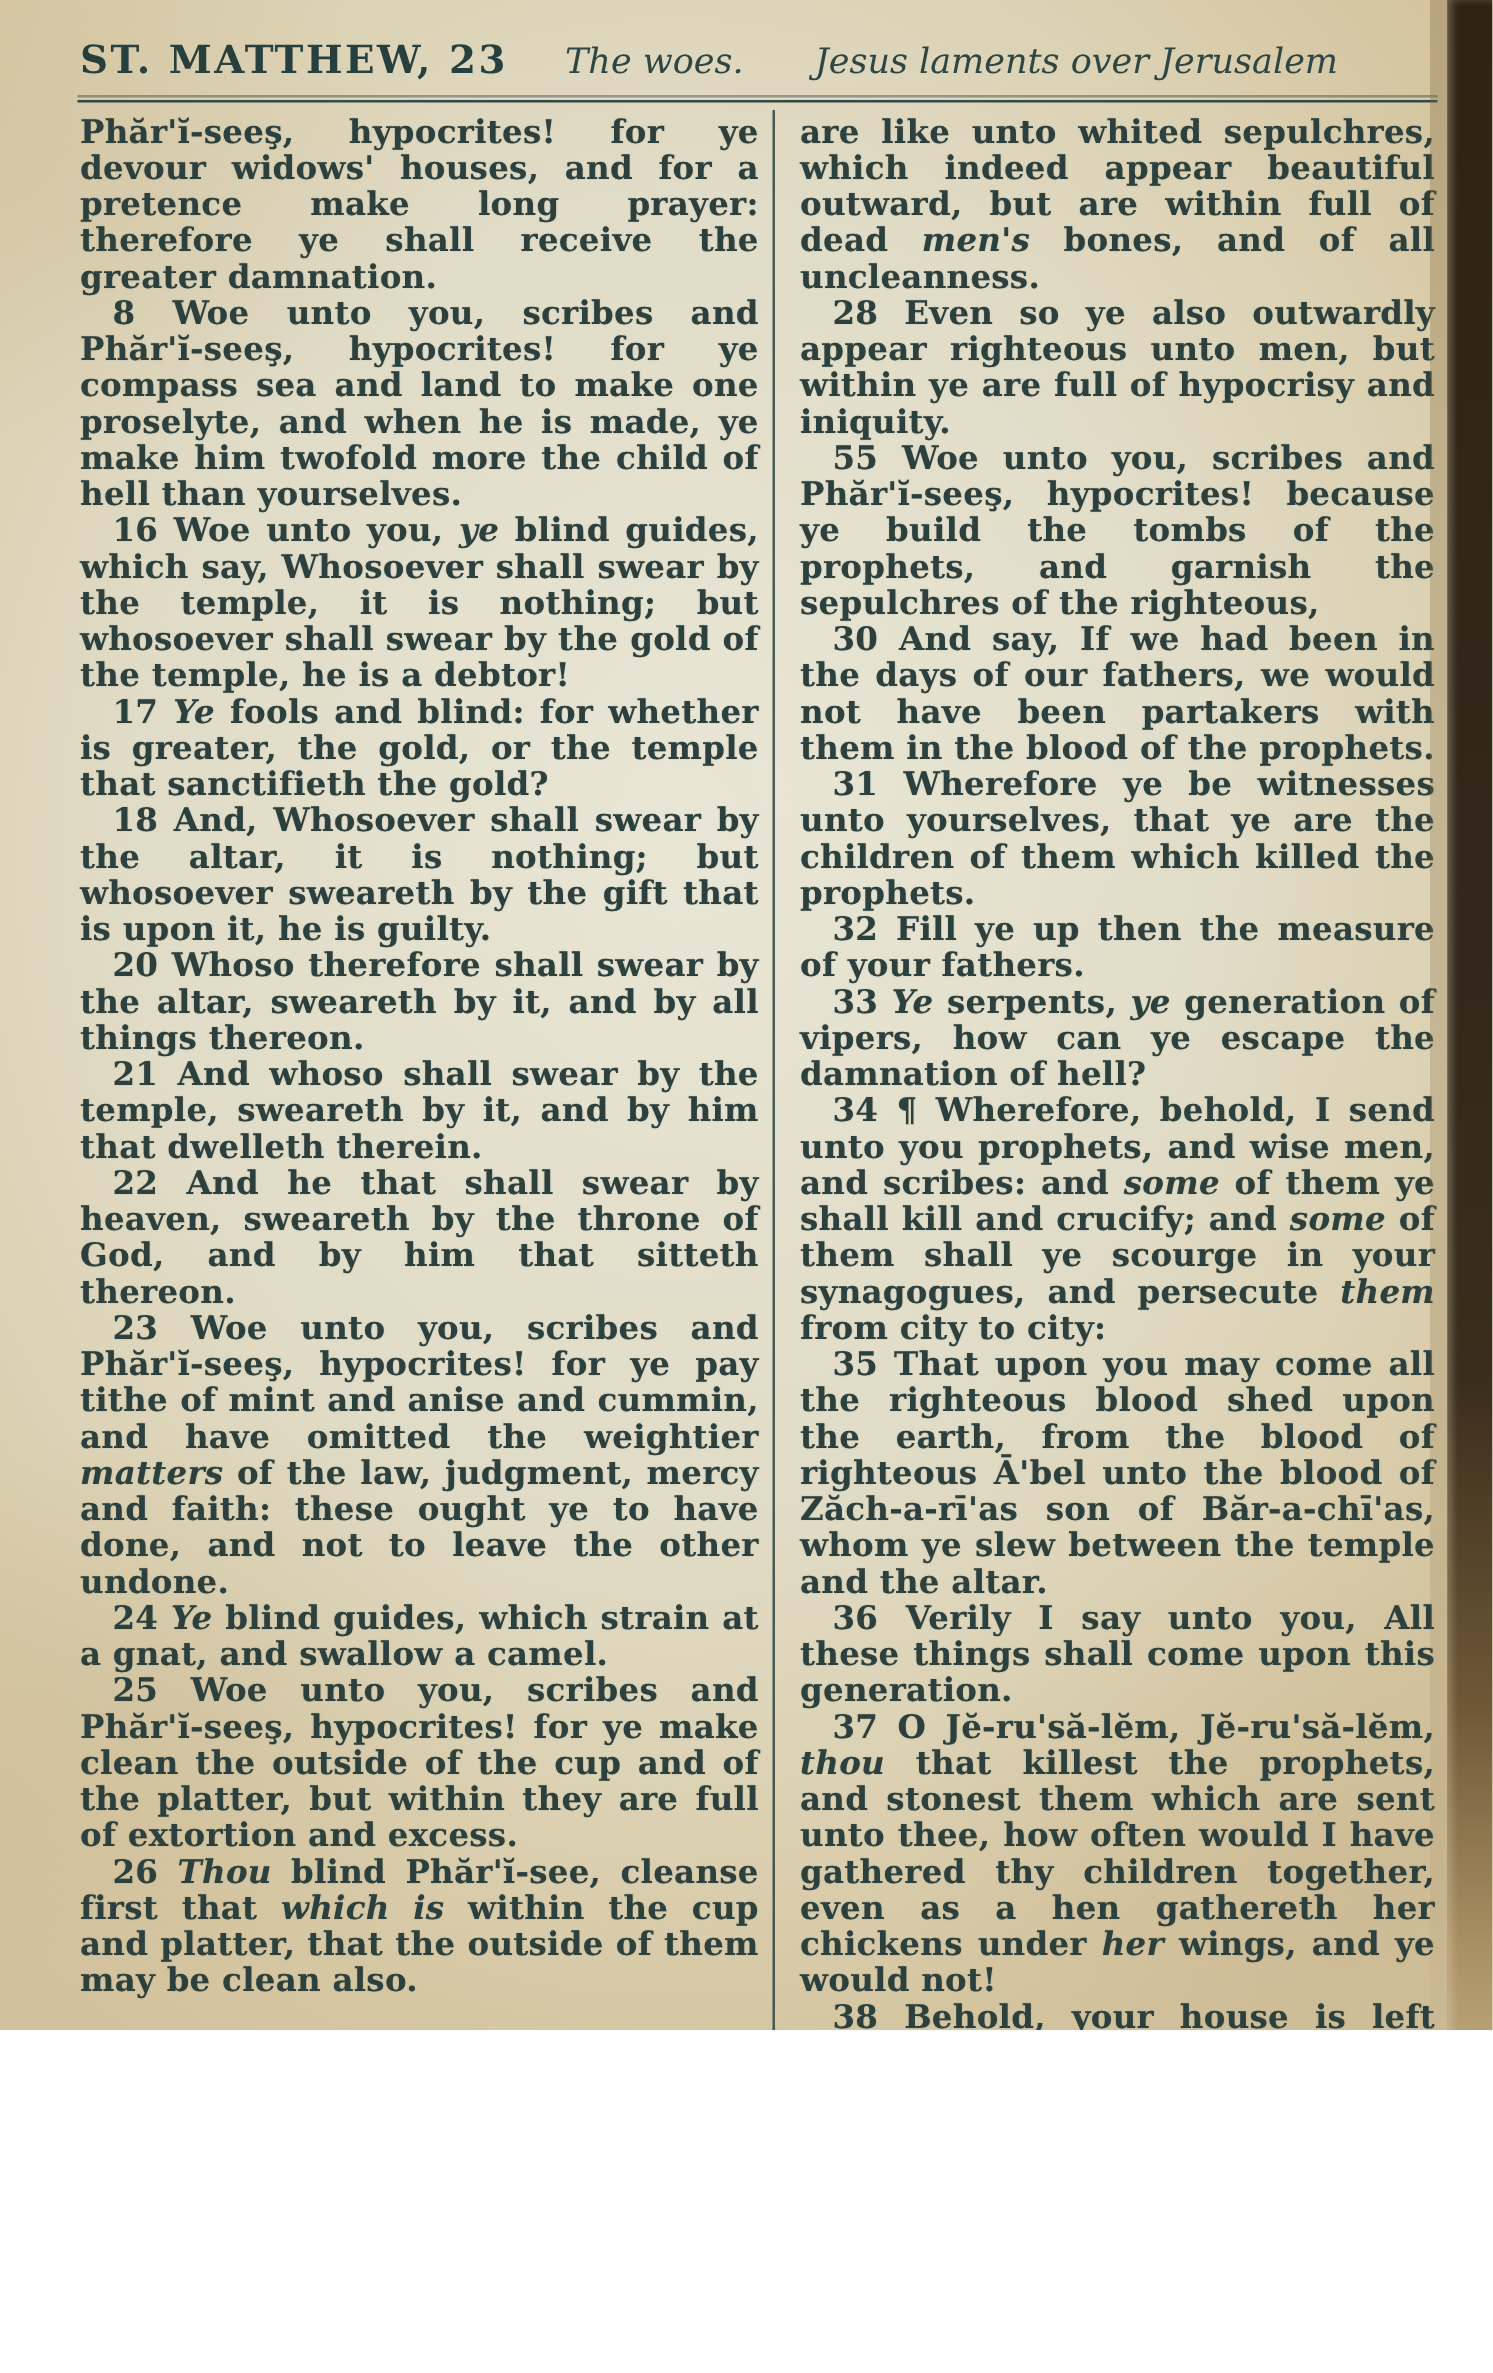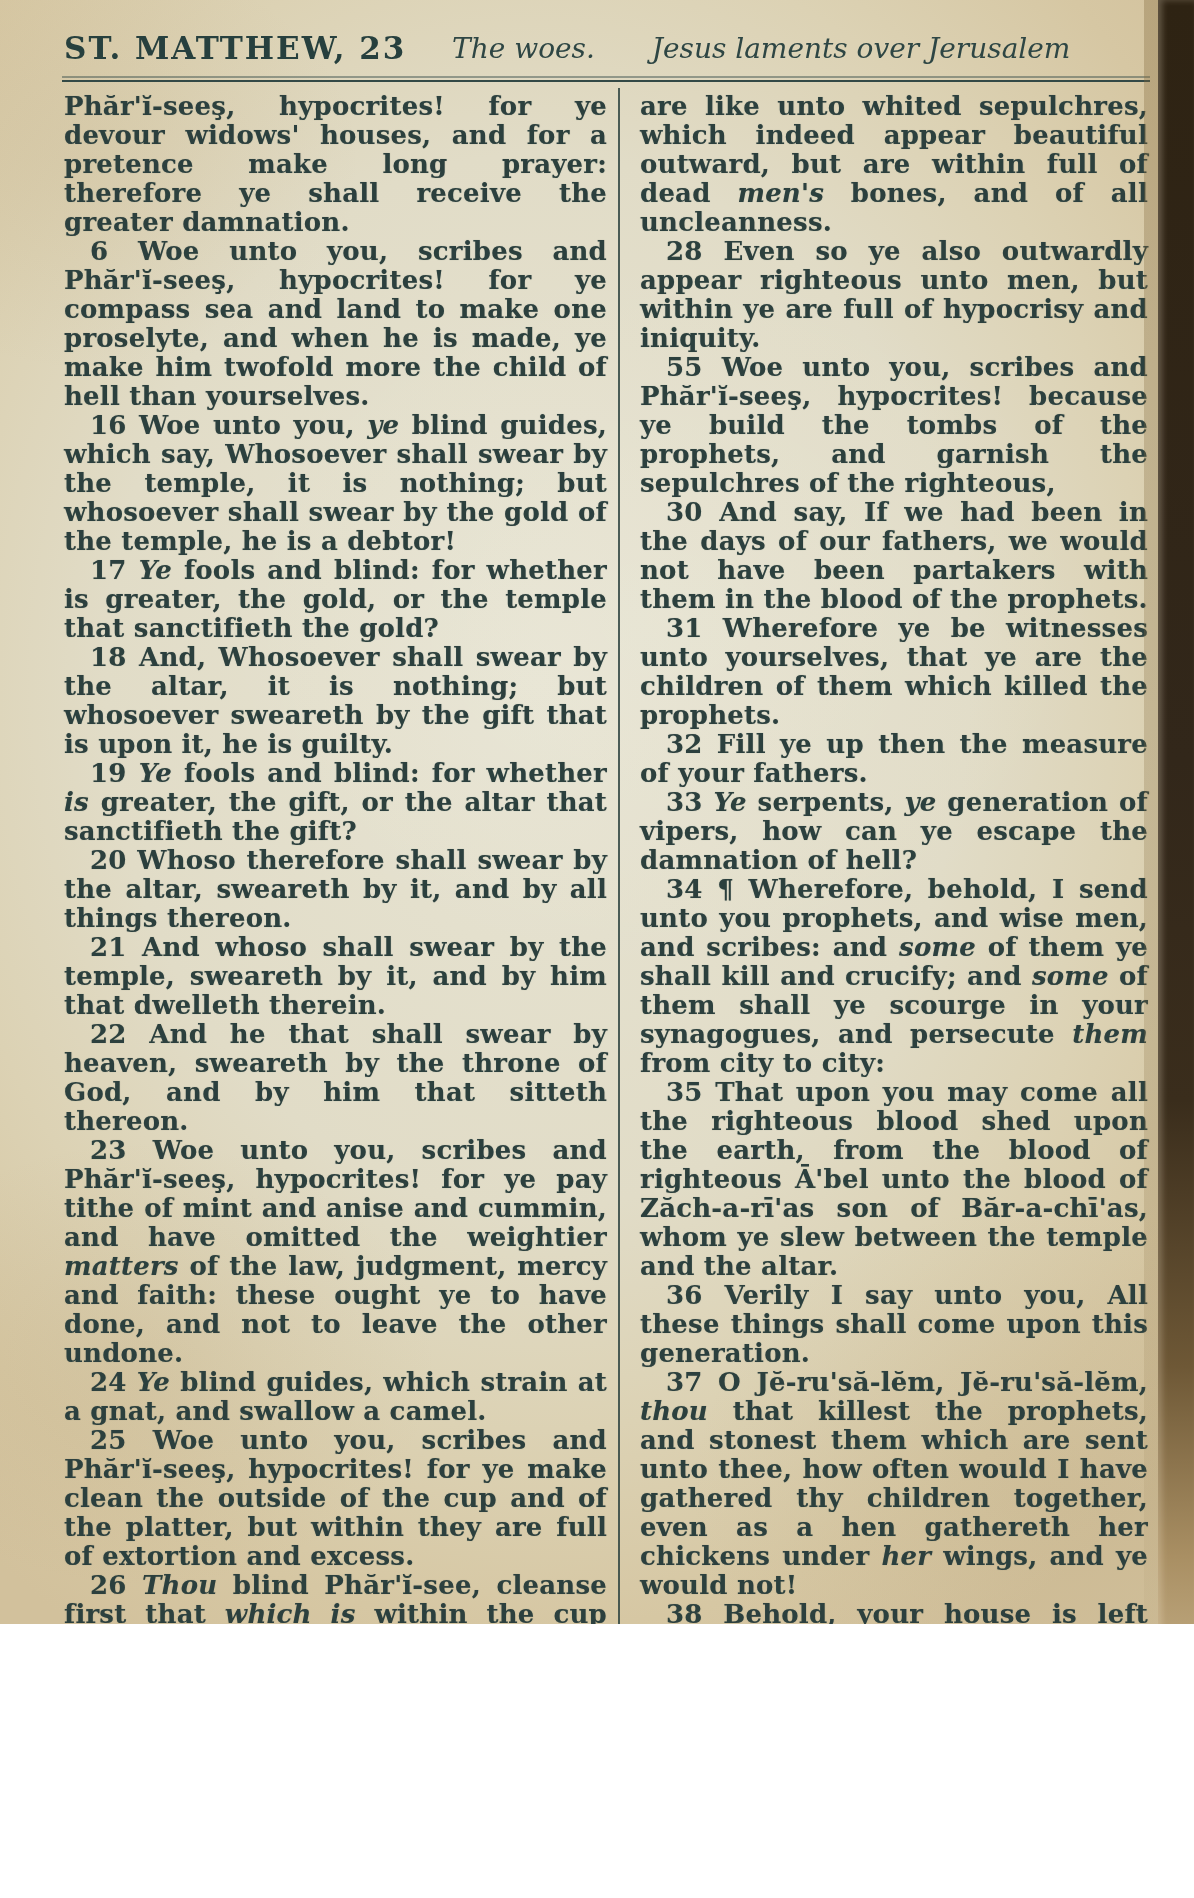--- a/index.html
+++ b/index.html
@@ -91,25 +91,24 @@
   <div class="running-head">
     <span class="rh-left">The woes.</span>
     <span class="rh-right">Jesus laments over Jerusalem</span>
   </div>
 
   <div class="header-rule"></div>
   <div class="column-divider"></div>
 
   <div class="col col-1">
       <p class="noindent">Phăr'ĭ-seeş, hypocrites! for ye devour widows' houses, and for a pretence make long prayer: therefore ye shall receive the greater damnation.</p>
-      <p>6 Woe unto you, scribes and Phăr'ĭ-seeş, hypocrites! for ye compass sea and land to make one proselyte, and when he is made, ye make him twofold more the child of hell than yourselves.</p>
+      <p>8 Woe unto you, scribes and Phăr'ĭ-seeş, hypocrites! for ye compass sea and land to make one proselyte, and when he is made, ye make him twofold more the child of hell than yourselves.</p>
       <p>16 Woe unto you, <i>ye</i> blind guides, which say, Whosoever shall swear by the temple, it is nothing; but whosoever shall swear by the gold of the temple, he is a debtor!</p>
       <p>17 <i>Ye</i> fools and blind: for whether is greater, the gold, or the temple that sanctifieth the gold?</p>
       <p>18 And, Whosoever shall swear by the altar, it is nothing; but whosoever sweareth by the gift that is upon it, he is guilty.</p>
-      <p>19 <i>Ye</i> fools and blind: for whether <i>is</i> greater, the gift, or the altar that sanctifieth the gift?</p>
       <p>20 Whoso therefore shall swear by the altar, sweareth by it, and by all things thereon.</p>
       <p>21 And whoso shall swear by the temple, sweareth by it, and by him that dwelleth therein.</p>
       <p>22 And he that shall swear by heaven, sweareth by the throne of God, and by him that sitteth thereon.</p>
       <p>23 Woe unto you, scribes and Phăr'ĭ-seeş, hypocrites! for ye pay tithe of mint and anise and cummin, and have omitted the weightier <i>matters</i> of the law, judgment, mercy and faith: these ought ye to have done, and not to leave the other undone.</p>
       <p>24 <i>Ye</i> blind guides, which strain at a gnat, and swallow a camel.</p>
       <p>25 Woe unto you, scribes and Phăr'ĭ-seeş, hypocrites! for ye make clean the outside of the cup and of the platter, but within they are full of extortion and excess.</p>
       <p>26 <i>Thou</i> blind Phăr'ĭ-see, cleanse first that <i>which is</i> within the cup and platter, that the outside of them may be clean also.</p>
     </div>
   <div class="col col-2">
       <p class="noindent">are like unto whited sepulchres, which indeed appear beautiful outward, but are within full of dead <i>men's</i> bones, and of all uncleanness.</p>

